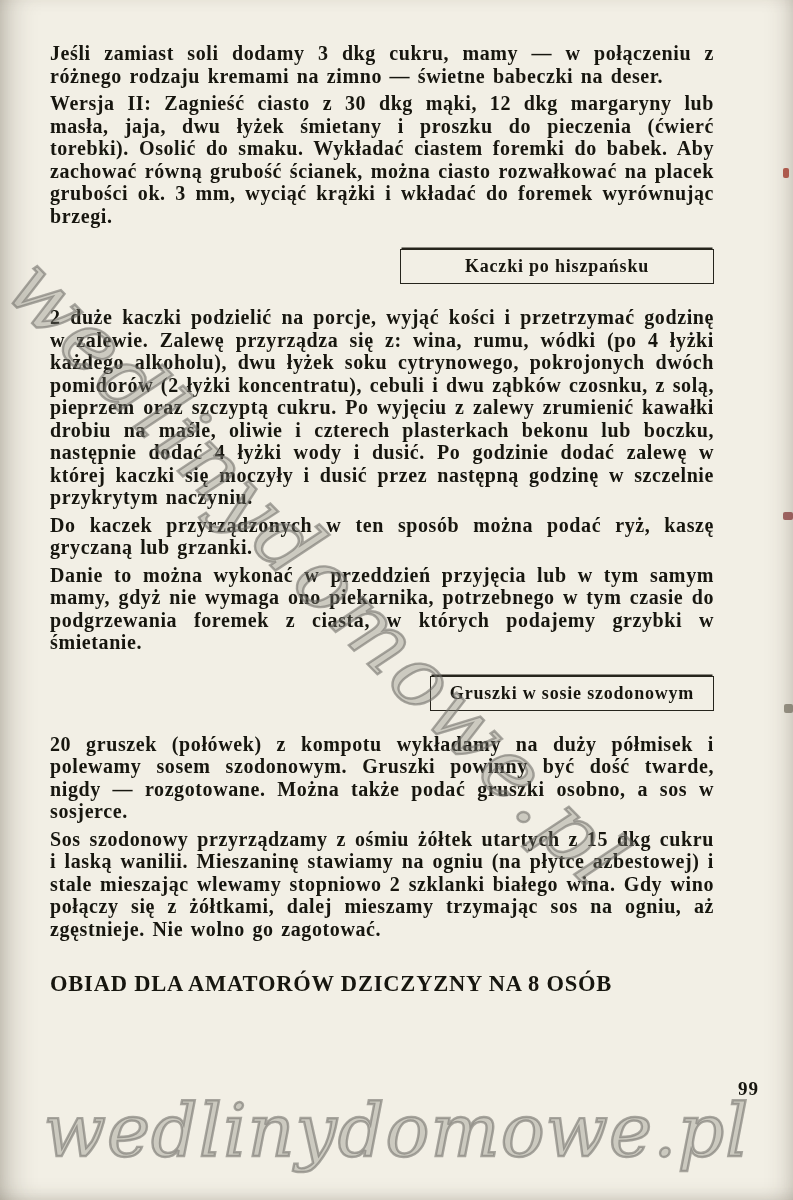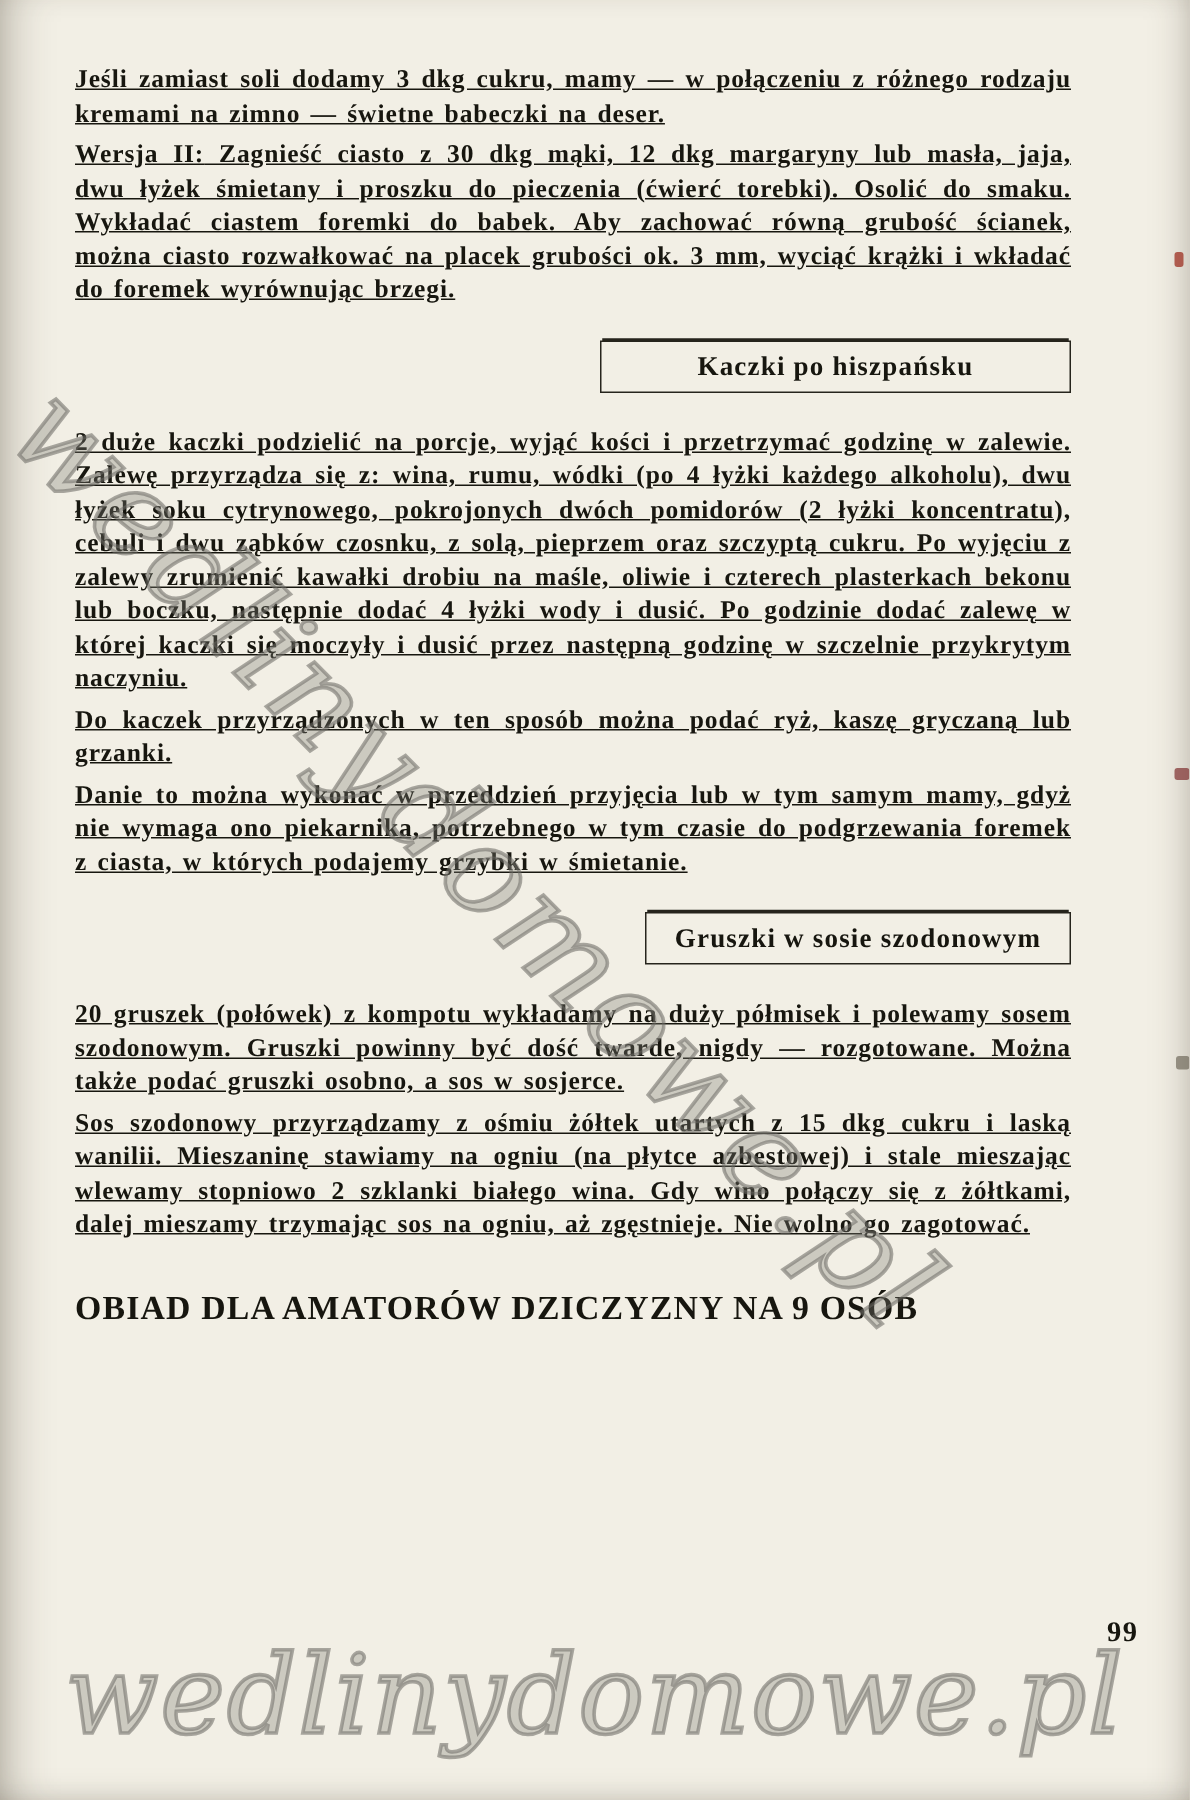--- a/index.html
+++ b/index.html
@@ -14,27 +14,26 @@
     color:#17160f;
     box-shadow:inset 26px 0 34px -26px rgba(60,50,35,.45),
                inset -18px 0 28px -20px rgba(60,50,35,.35),
                inset 0 -14px 24px -18px rgba(60,50,35,.25);
   }
   .content{
     position:absolute;left:50px;top:42px;width:664px;
   }
   .para{
     margin:0 0 5px 0;
-    font-size:17px;
+    font-size:20px;
     line-height:22.5px;
     font-weight:700;
     text-align:justify;
     letter-spacing:.6px;
     word-spacing:2px;
-    text-decoration:underline;
   }
   .inline-label{font-weight:700;}
   .box-row{
     display:flex;justify-content:flex-end;
     margin:22px 0 22px 0;
   }
   .recipe-box{
     border:1.6px solid #26241c;
     box-shadow:0 -3px 0 -1.5px #26241c;
     padding:4px 12px 5px 12px;
@@ -130,21 +129,21 @@
     <div class="box-row">
       <div class="recipe-box pears">
         <span>Gruszki w sosie szodonowym</span>
       </div>
     </div>
 
     <p class="para">20 gruszek (połówek) z kompotu wykładamy na duży półmisek i polewamy sosem szodonowym. Gruszki powinny być dość twarde, nigdy — rozgotowane. Można także podać gruszki osobno, a sos w sosjerce.</p>
 
     <p class="para">Sos szodonowy przyrządzamy z ośmiu żółtek utartych z 15 dkg cukru i laską wanilii. Mieszaninę stawiamy na ogniu (na płytce azbestowej) i stale mieszając wlewamy stopniowo 2 szklanki białego wina. Gdy wino połączy się z żółtkami, dalej mieszamy trzymając sos na ogniu, aż zgęstnieje. Nie wolno go zagotować.</p>
 
-    <h2 class="section-heading">OBIAD DLA AMATORÓW DZICZYZNY NA 9 OSÓB</h2>
+    <h2 class="section-heading">OBIAD DLA AMATORÓW DZICZYZNY NA 8 OSÓB</h2>
 
 
   </div>
 
   <div class="page-number">99</div>
 
   <div class="wm wm-diagonal">wedlinydomowe.pl</div>
 
   <div class="wm wm-bottom">wedlinydomowe.pl</div>
 

